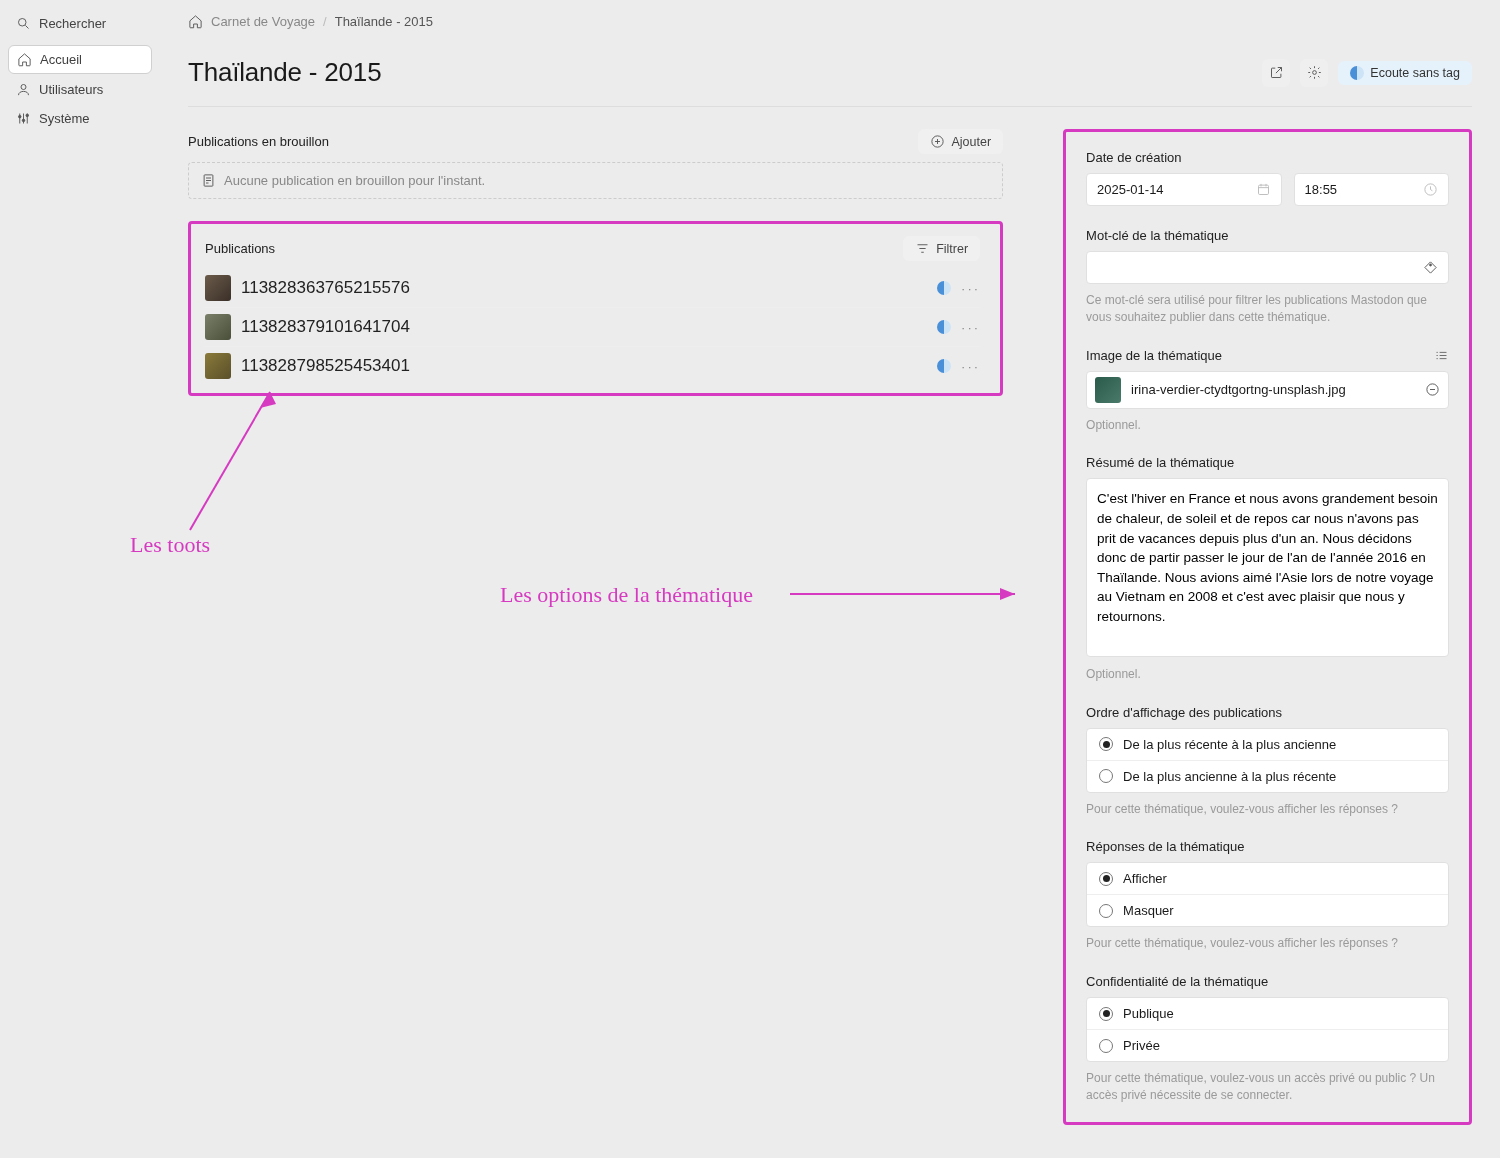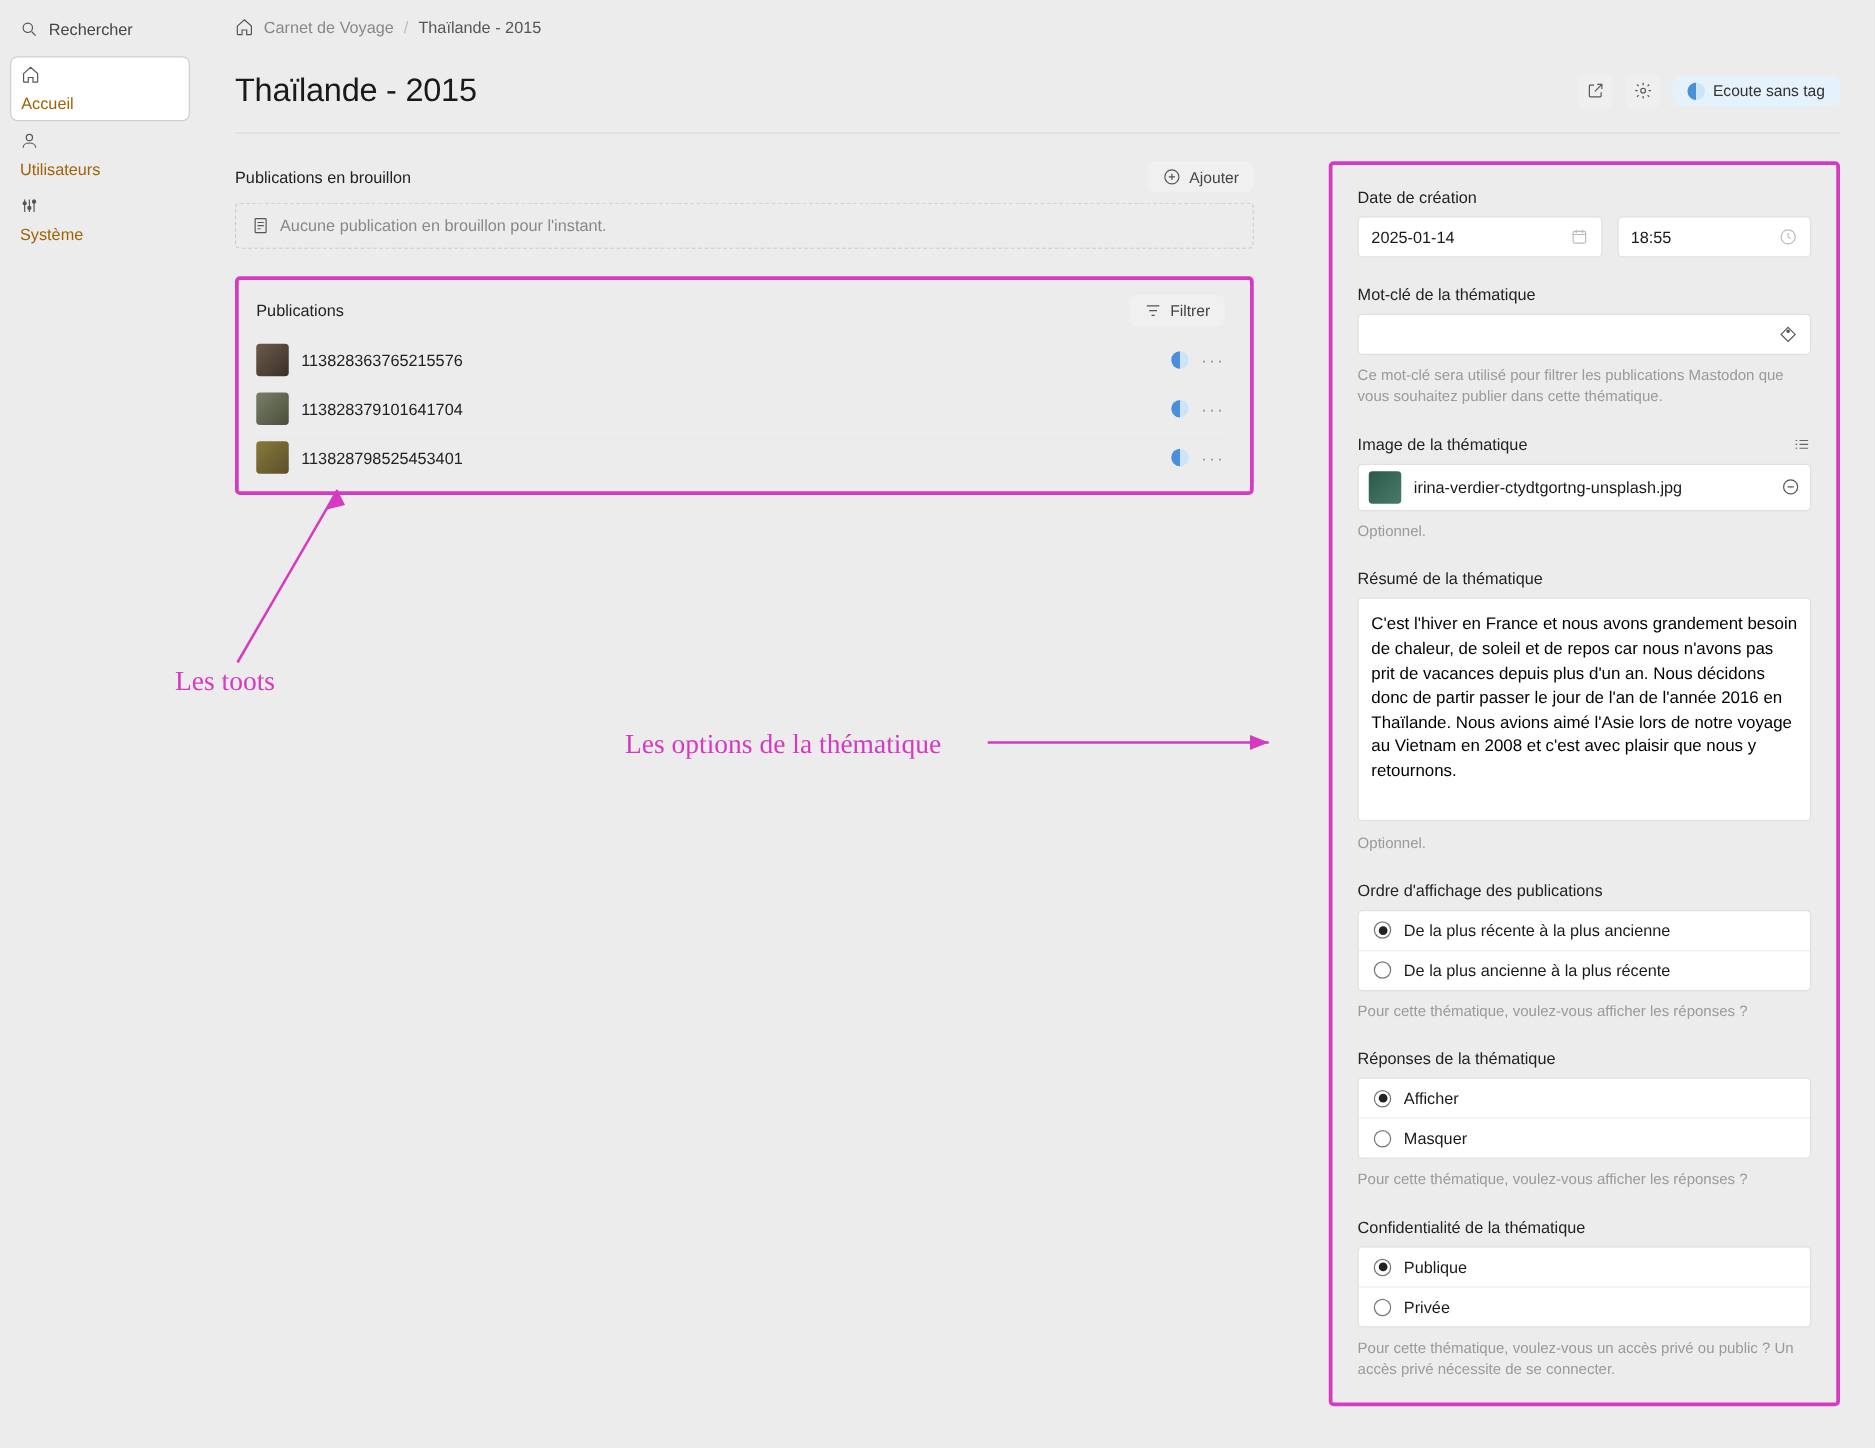--- a/index.html
+++ b/index.html
@@ -1,19 +1,19 @@
 <!DOCTYPE html>
 <html><head>
 <meta charset="utf-8">
 <style>
 * { box-sizing: border-box; margin: 0; padding: 0; }
 body { font-family: -apple-system, BlinkMacSystemFont, "Segoe UI", Helvetica, Arial, sans-serif; font-size: 13px; color: #1a1a1a; background: #ececec; width: 1500px; height: 1158px; display: flex; }
 .sidebar { width: 160px; background: #ececec; padding: 12px 8px; }
 .search-row { display: flex; align-items: center; gap: 8px; padding: 4px 8px; color: #444; font-size: 13px; margin-bottom: 10px; }
-.nav-item { display: flex; gap: 8px; padding: 6px 8px; border-radius: 6px; font-size: 13px; color: #a16207; cursor: pointer; margin-top: 2px; flex-direction: column; }
+.nav-item { display: flex; align-items: center; gap: 8px; padding: 6px 8px; border-radius: 6px; font-size: 13px; color: #404040; cursor: pointer; margin-top: 2px; }
 .nav-item.active { background: #fff; border: 1px solid #d0d0d0; }
 .main { flex: 1; padding: 14px 28px 28px 28px; max-width: 1340px; }
 .breadcrumb { display: flex; align-items: center; gap: 8px; color: #888; font-size: 13px; margin-bottom: 28px; }
 .breadcrumb .sep { color: #bbb; }
 .title-row { display: flex; align-items: center; justify-content: space-between; border-bottom: 1px solid #ddd; padding-bottom: 18px; margin-bottom: 22px; }
 h1 { font-size: 26px; font-weight: 500; letter-spacing: -0.2px; }
 .title-actions { display: flex; align-items: center; gap: 10px; }
 .icon-btn { width: 28px; height: 28px; border: none; background: #efefef; border-radius: 6px; display: flex; align-items: center; justify-content: center; cursor: pointer; }
 .pill { display: flex; align-items: center; gap: 6px; background: #e6f2fb; color: #333; padding: 5px 12px; border-radius: 6px; font-size: 12.5px; cursor: pointer; }
 .content-row { display: flex; gap: 60px; align-items: flex-start; }
@@ -23,21 +23,21 @@
 .section-title { font-size: 13px; color: #222; }
 .header-btn { display: flex; align-items: center; gap: 6px; background: #f0f0f0; border: none; padding: 5px 12px; border-radius: 6px; font-size: 12.5px; cursor: pointer; color: #444; }
 .draft-box { border: 1px dashed #ccc; border-radius: 4px; padding: 10px 12px; display: flex; align-items: center; gap: 8px; color: #888; font-size: 13px; margin-bottom: 22px; }
 .pubs-box { border: 3px solid #d63ac1; border-radius: 4px; padding: 12px 20px 8px 14px; margin-top: 8px; }
 .pub-row { display: flex; align-items: center; gap: 10px; padding: 6px 0; border-bottom: 1px solid #eee; }
 .pub-row:last-child { border-bottom: none; }
 .thumb { width: 26px; height: 26px; background: #888; border-radius: 3px; flex-shrink: 0; }
 .thumb1 { background: linear-gradient(135deg,#6b5b4a,#3a2f28); }
 .thumb2 { background: linear-gradient(135deg,#7a7f6a,#4a4f3a); }
 .thumb3 { background: linear-gradient(135deg,#8a7a3a,#5a4f2a); }
-.pub-id { flex: 1; font-size: 13px; color: #222; }
+.pub-id { flex: 1; font-size: 17px; color: #222; }
 .pub-actions { display: flex; gap: 10px; align-items: center; }
 .half-circle { width: 14px; height: 14px; border-radius: 50%; background: linear-gradient(90deg,#4a90d9 50%,#cde4f7 50%); cursor: pointer; }
 .dots { cursor: pointer; color: #888; letter-spacing: 2px; }
 .field-label { font-size: 13px; color: #222; margin-bottom: 8px; display: block; }
 .date-row { display: flex; gap: 12px; margin-bottom: 22px; }
 .input { background: #fff; border: 1px solid #e0e0e0; border-radius: 4px; padding: 8px 10px; font-size: 13px; display: flex; align-items: center; justify-content: space-between; }
 .date-input { flex: 1.3; }
 .time-input { flex: 1; text-align: center; }
 .tag-input { width: 100%; margin-bottom: 8px; }
 .help { font-size: 12px; color: #9a9a9a; line-height: 1.4; margin-bottom: 22px; }
@@ -276,21 +276,21 @@
         <div class="radio-row">
           <span class="radio"></span>
           <span>Privée</span>
         </div>
       </div>
       <p class="help" style="margin-bottom:0">Pour cette thématique, voulez-vous un accès privé ou public ? Un accès privé nécessite de se connecter.</p>
     </div>
   </div>
 </div>
 
-<div class="annotation" style="left:140px; top:532px;">Les toots</div>
+<div class="annotation" style="left:130px; top:532px;">Les toots</div>
 <svg class="arrow-svg" style="left:180px; top:380px;" width="120" height="160">
   <line x1="10" y1="150" x2="90" y2="12" stroke="#d63ac1" stroke-width="2"></line>
   <polygon points="90,12 80,28 96,24" fill="#d63ac1"></polygon>
 </svg>
 
 <div class="annotation" style="left:500px; top:582px;">Les options de la thématique</div>
 <svg class="arrow-svg" style="left:790px; top:584px;" width="240" height="20">
   <line x1="0" y1="10" x2="225" y2="10" stroke="#d63ac1" stroke-width="2"></line>
   <polygon points="225,10 210,4 210,16" fill="#d63ac1"></polygon>
 </svg>

